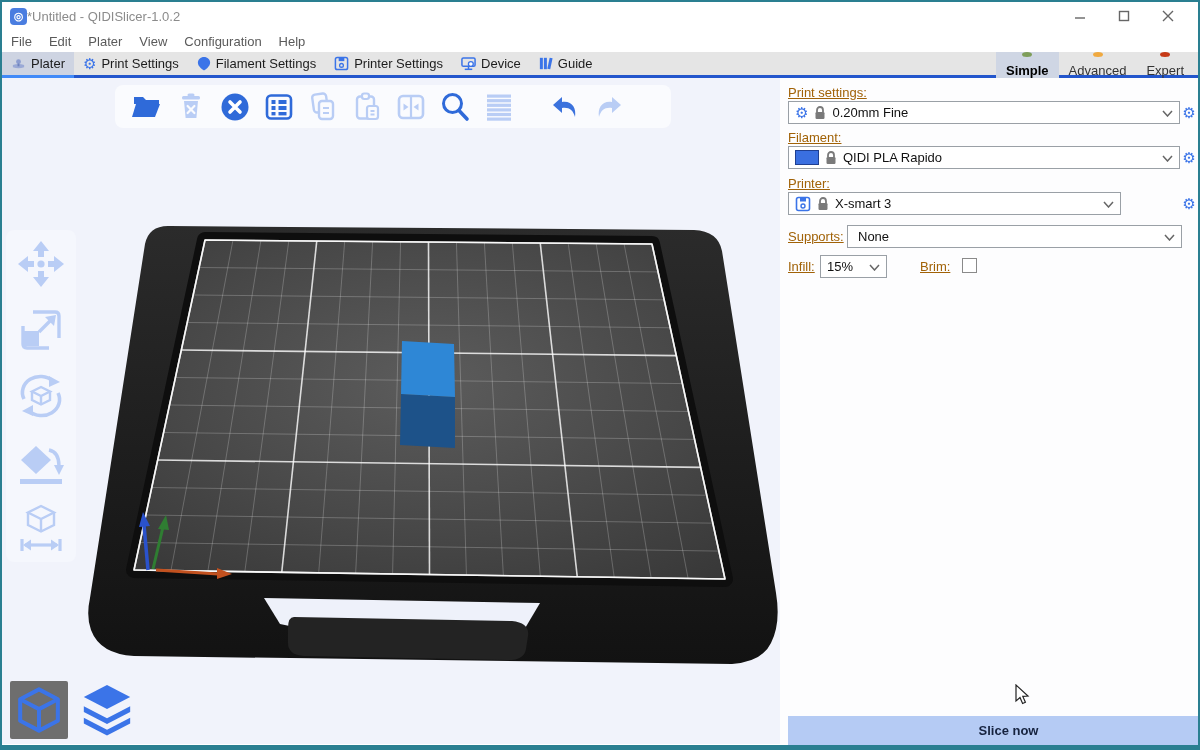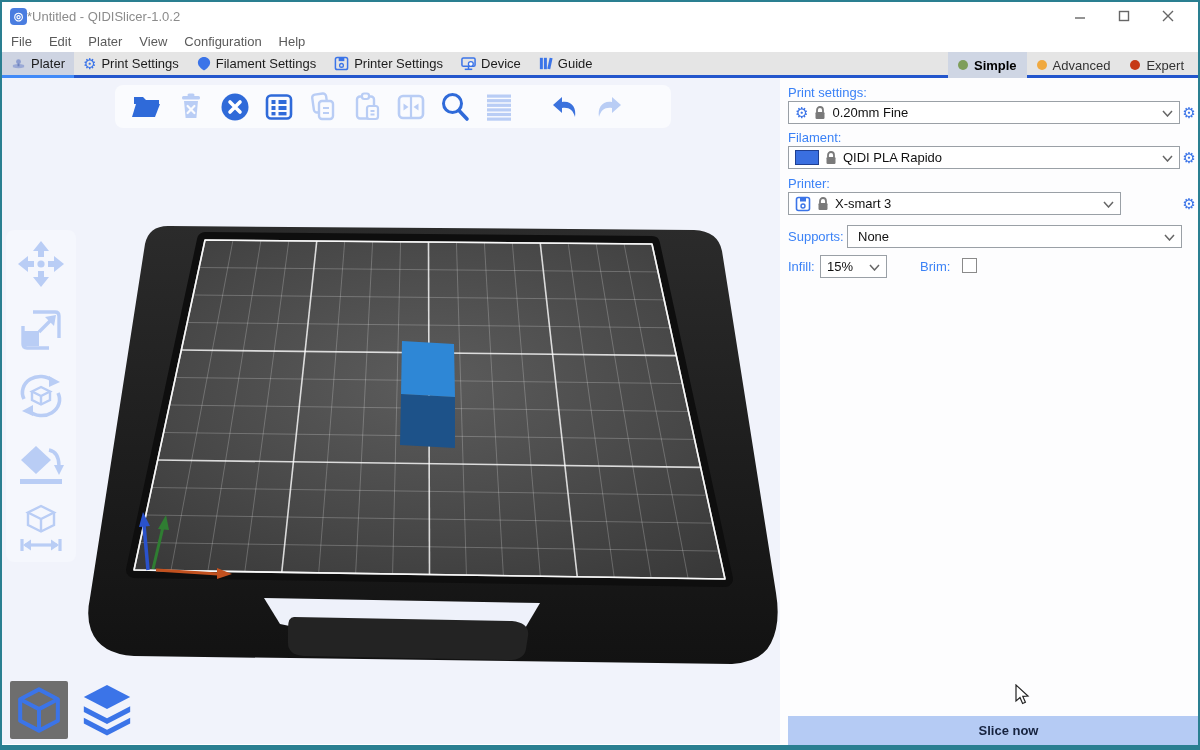--- a/index.html
+++ b/index.html
@@ -23,21 +23,21 @@
   .menu-item { font-size:13px; color:#5a5a5a; padding:0 12px 0 0; margin-right:5px; cursor:default; }
   
   .tabbar { position:relative; height:26px; background:#e5e5e5; border-bottom:3px solid #2356cc;
     display:flex; align-items:stretch; }
   .tab { display:flex; align-items:center; gap:5px; padding:0 9px; font-size:13px; color:#1c1c1c; position:relative; }
   .tab.active { background:#ced4e2; }
   .tab.active::after { content:""; position:absolute; left:0; right:0; bottom:-3px; height:3px; background:#418af8; }
   .tab .ticon { display:flex; align-items:center; }
   .gear-glyph { color:#3b74e8; font-size:15px; line-height:1; }
   .modes { position:absolute; right:4px; top:0; height:26px; display:flex; align-items:stretch; }
-  .mode { display:flex; align-items:center; gap:6px; padding:0 10px; font-size:13px; color:#333; }
+  .mode { display:flex; align-items:center; gap:6px; padding:0 10px; font-size:13px; color:#333;flex-direction:column; }
   .mode.active { background:#cfd6e4; font-weight:bold; color:#000; }
   .dot { width:10px; height:10px; border-radius:50%; }
   .dot-simple { background:#7e9e5a; }
   .dot-advanced { background:#f0a93f; }
   .dot-expert { background:#c63a17; }
   
   .main { position:relative; height:666px; display:flex; }
   .viewport { position:relative; width:778px; height:666px; background:#f1f3fb; overflow:hidden; }
   .scene { position:absolute; left:0; top:0; }
   
@@ -48,21 +48,21 @@
   
   .lefttools { position:absolute; left:4px; top:152px; width:70px; padding:8px 0; background:#f5f7fd;
     border-radius:8px; display:flex; flex-direction:column; align-items:center; gap:14px; }
   .ltool { width:52px; height:52px; display:flex; align-items:center; justify-content:center; }
   
   .viewswitch { position:absolute; left:8px; bottom:5px; display:flex; gap:10px; align-items:center; }
   .vbtn { width:58px; height:58px; display:flex; align-items:center; justify-content:center; }
   .vbtn.selected { background:#6e6e6e; border-radius:2px; }
   
   .panel { position:relative; width:418px; height:666px; background:#fdfdfe; font-size:13px; color:#333; }
-  .plabel { position:absolute; left:8px; font-size:13px; color:#3b82f6; }
+  .plabel { position:absolute; left:8px; font-size:13px; color:#a16207;text-decoration:underline; }
   .combo { position:absolute; height:23px; background:#fff; border:1px solid #9aa0a6;
     display:flex; align-items:center; padding:0 6px; gap:6px; }
   .combo .val { flex:1; font-size:13px; color:#111; white-space:nowrap; overflow:hidden; }
   .chev { color:#666; }
   .ext-gear { position:absolute; width:18px; height:20px; display:flex; align-items:center; justify-content:center; }
   .swatch { width:24px; height:15px; background:#3a6fe0; border:1px solid #1f3f91; }
   .checkbox { position:absolute; width:15px; height:15px; border:1px solid #8a8a8a; background:#fff; }
   .slice-btn { position:absolute; left:8px; top:638px; width:410px; height:29px; background:#b5cbf4;
     display:flex; align-items:center; justify-content:center; font-size:13px; font-weight:bold; color:#16233f;padding-left:31px; }
   .cursor { position:absolute; left:234px; top:606px; }

